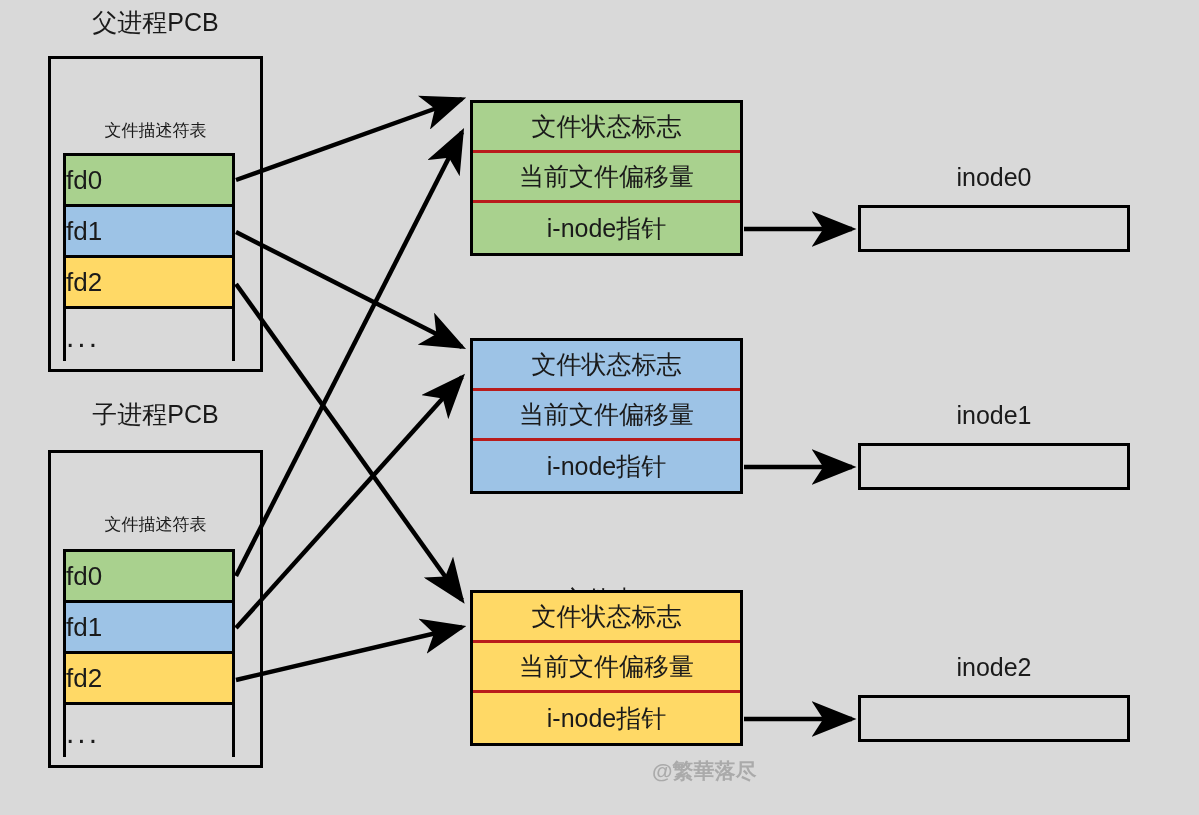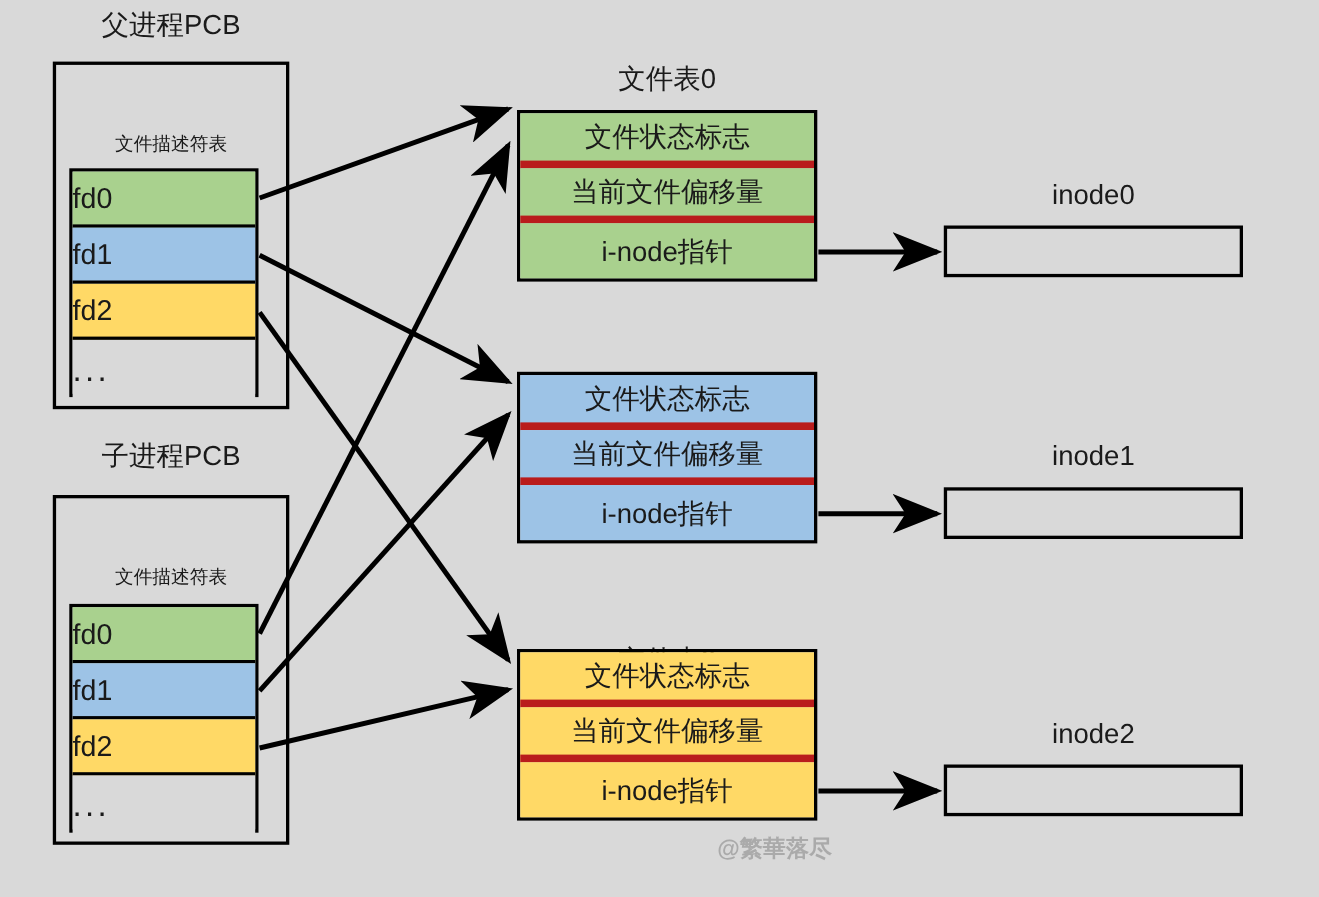--- a/index.html
+++ b/index.html
@@ -75,21 +75,21 @@
     text-align: center;
   }
   .ft-box {
     position: absolute;
     border: 3px solid #000;
     box-sizing: border-box;
   }
   .ft-row {
     box-sizing: border-box;
     height: 50px;
-    border-bottom: 7px solid #b91c1c;
+    border-bottom: 3px solid #b91c1c;
     display: flex;
     align-items: center;
     justify-content: center;
     font-size: 25px;
     color: #1a1a1a;
     white-space: nowrap;
   }
   .ft-row.last { border-bottom: none; }
 
   
@@ -164,21 +164,20 @@
       <span>fd1</span>
     </div>
     <div class="fd-cell" style="background:#ffd966;">
       <span>fd2</span>
     </div>
     <div class="fd-cell last dots" style="background:#d9d9d9;">
       <span>...</span>
     </div>
   </div>
 
-  <div class="ft-title" style="left:470px; top:55px; width:273px;">文件表0</div>
   <div class="ft-box" style="left:470px; top:100px; width:273px; height:156px;">
     <div class="ft-row" style="background:#a9d18e;">
       <span>文件状态标志</span>
     </div>
     <div class="ft-row" style="background:#a9d18e;">
       <span>当前文件偏移量</span>
     </div>
     <div class="ft-row last" style="background:#a9d18e;">
       <span>i-node指针</span>
     </div>

